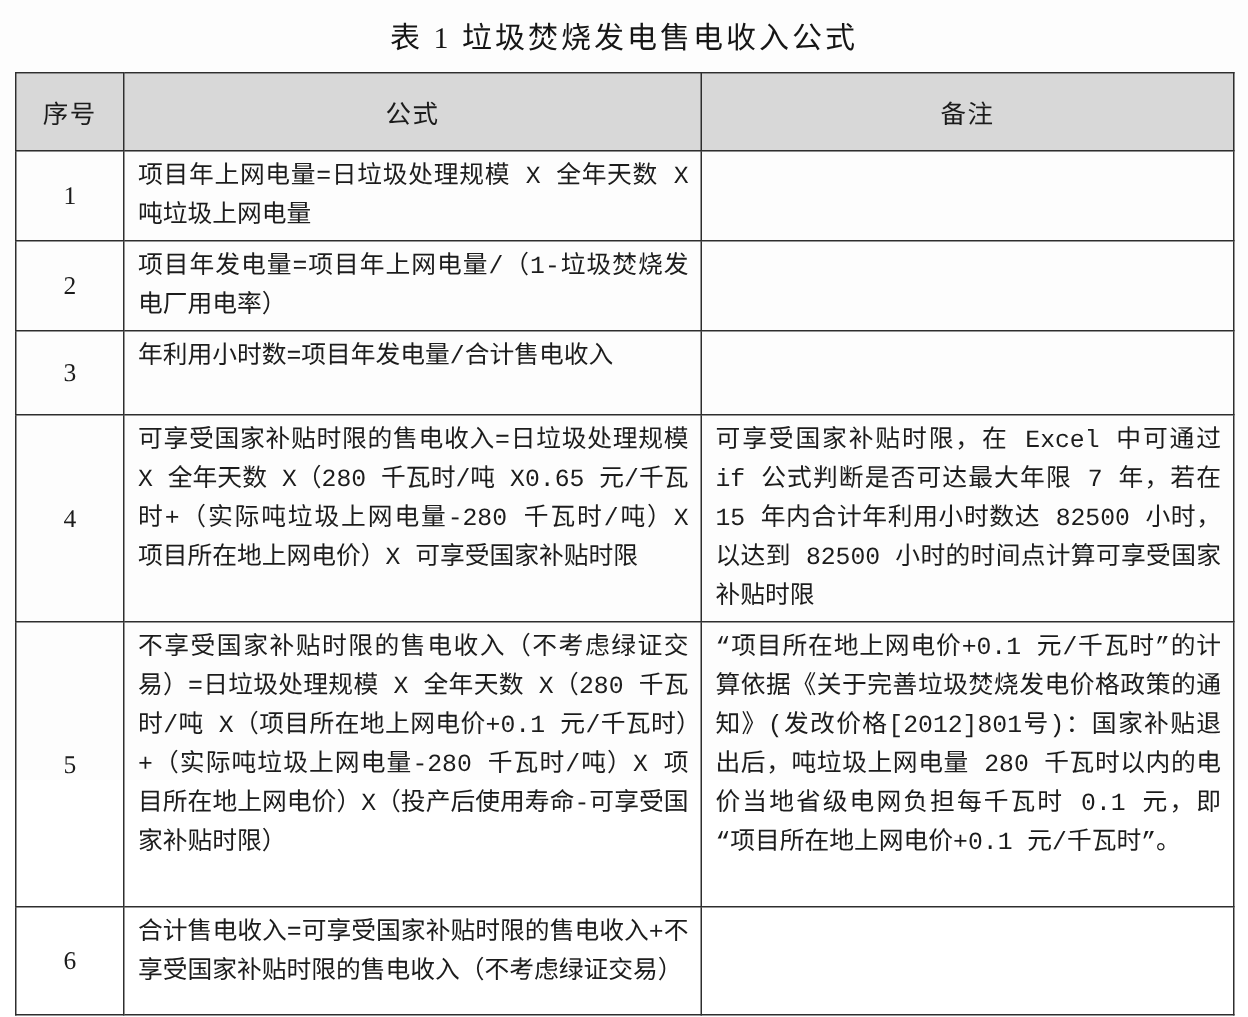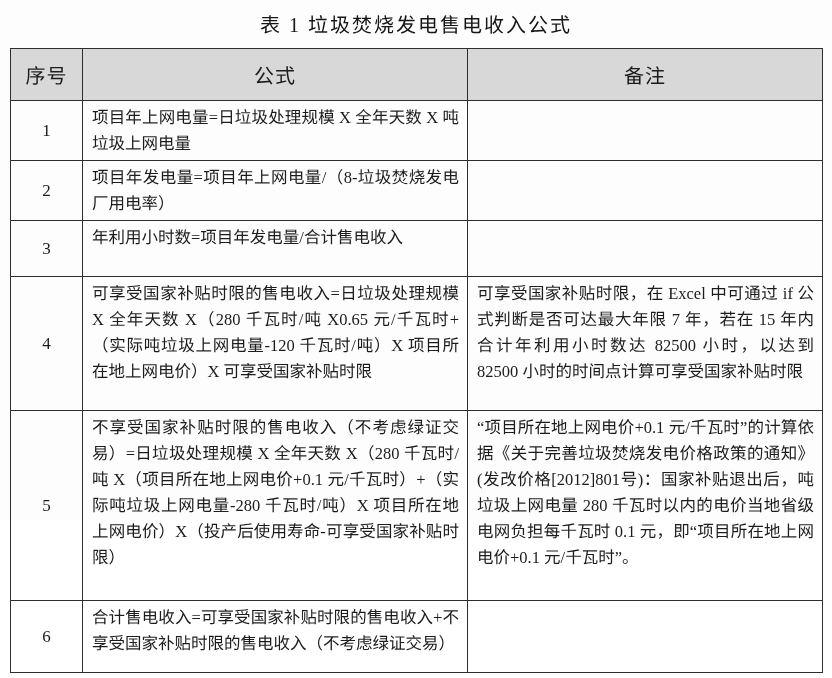--- a/index.html
+++ b/index.html
@@ -38,36 +38,37 @@
   .formula-table th,
   .formula-table td {
     border: 1.6px solid #2e2e2e;
     vertical-align: middle;
     box-sizing: border-box;
   }
   .formula-table thead th {
     background: #d8d8d8;
     height: 52px;
     font-weight: normal;
-    font-size: 20px;
+    font-size: 17px;
     letter-spacing: 1px;
     text-align: center;
   }
   td.num-cell {
     text-align: center;
     font-size: 17px;
     width: 72px;
   }
   td.formula-cell,
   td.note-cell {
     padding: 3px 8px 3px 9px;
     font-size: 16.5px;
     line-height: 26px;
     text-align: justify;
     vertical-align: top;
+    font-family: Liberation Mono, monospace;
   }
   td.formula-cell { padding-top: 4px; }
   td.note-cell { padding-top: 4px; }
 </style>
 </head>
 <body>
 
 <div class="page">
 
   <div class="doc-title">表 1 垃圾焚烧发电售电收入公式</div>
@@ -86,31 +87,31 @@
       </tr>
     </thead>
     <tbody>
       <tr style="height:58px">
         <td class="num-cell">1</td>
         <td class="formula-cell">项目年上网电量=日垃圾处理规模 X 全年天数 X 吨垃圾上网电量</td>
         <td class="note-cell"></td>
       </tr>
       <tr style="height:58px">
         <td class="num-cell">2</td>
-        <td class="formula-cell">项目年发电量=项目年上网电量/（8-垃圾焚烧发电厂用电率）</td>
+        <td class="formula-cell">项目年发电量=项目年上网电量/（1-垃圾焚烧发电厂用电率）</td>
         <td class="note-cell"></td>
       </tr>
       <tr style="height:56px">
         <td class="num-cell">3</td>
         <td class="formula-cell">年利用小时数=项目年发电量/合计售电收入</td>
         <td class="note-cell"></td>
       </tr>
       <tr style="height:134px">
         <td class="num-cell">4</td>
-        <td class="formula-cell">可享受国家补贴时限的售电收入=日垃圾处理规模 X 全年天数 X（280 千瓦时/吨 X0.65 元/千瓦时+（实际吨垃圾上网电量-120 千瓦时/吨）X 项目所在地上网电价）X 可享受国家补贴时限</td>
+        <td class="formula-cell">可享受国家补贴时限的售电收入=日垃圾处理规模 X 全年天数 X（280 千瓦时/吨 X0.65 元/千瓦时+（实际吨垃圾上网电量-280 千瓦时/吨）X 项目所在地上网电价）X 可享受国家补贴时限</td>
         <td class="note-cell">可享受国家补贴时限，在 Excel 中可通过 if 公式判断是否可达最大年限 7 年，若在 15 年内合计年利用小时数达 82500 小时，以达到 82500 小时的时间点计算可享受国家补贴时限</td>
       </tr>
       <tr style="height:190px">
         <td class="num-cell">5</td>
         <td class="formula-cell">不享受国家补贴时限的售电收入（不考虑绿证交易）=日垃圾处理规模 X 全年天数 X（280 千瓦时/吨 X（项目所在地上网电价+0.1 元/千瓦时）+（实际吨垃圾上网电量-280 千瓦时/吨）X 项目所在地上网电价）X（投产后使用寿命-可享受国家补贴时限）</td>
         <td class="note-cell">“项目所在地上网电价+0.1 元/千瓦时”的计算依据《关于完善垃圾焚烧发电价格政策的通知》(发改价格[2012]801号)：国家补贴退出后，吨垃圾上网电量 280 千瓦时以内的电价当地省级电网负担每千瓦时 0.1 元，即“项目所在地上网电价+0.1 元/千瓦时”。</td>
       </tr>
       <tr style="height:72px">
         <td class="num-cell">6</td>
         <td class="formula-cell">合计售电收入=可享受国家补贴时限的售电收入+不享受国家补贴时限的售电收入（不考虑绿证交易）</td>

